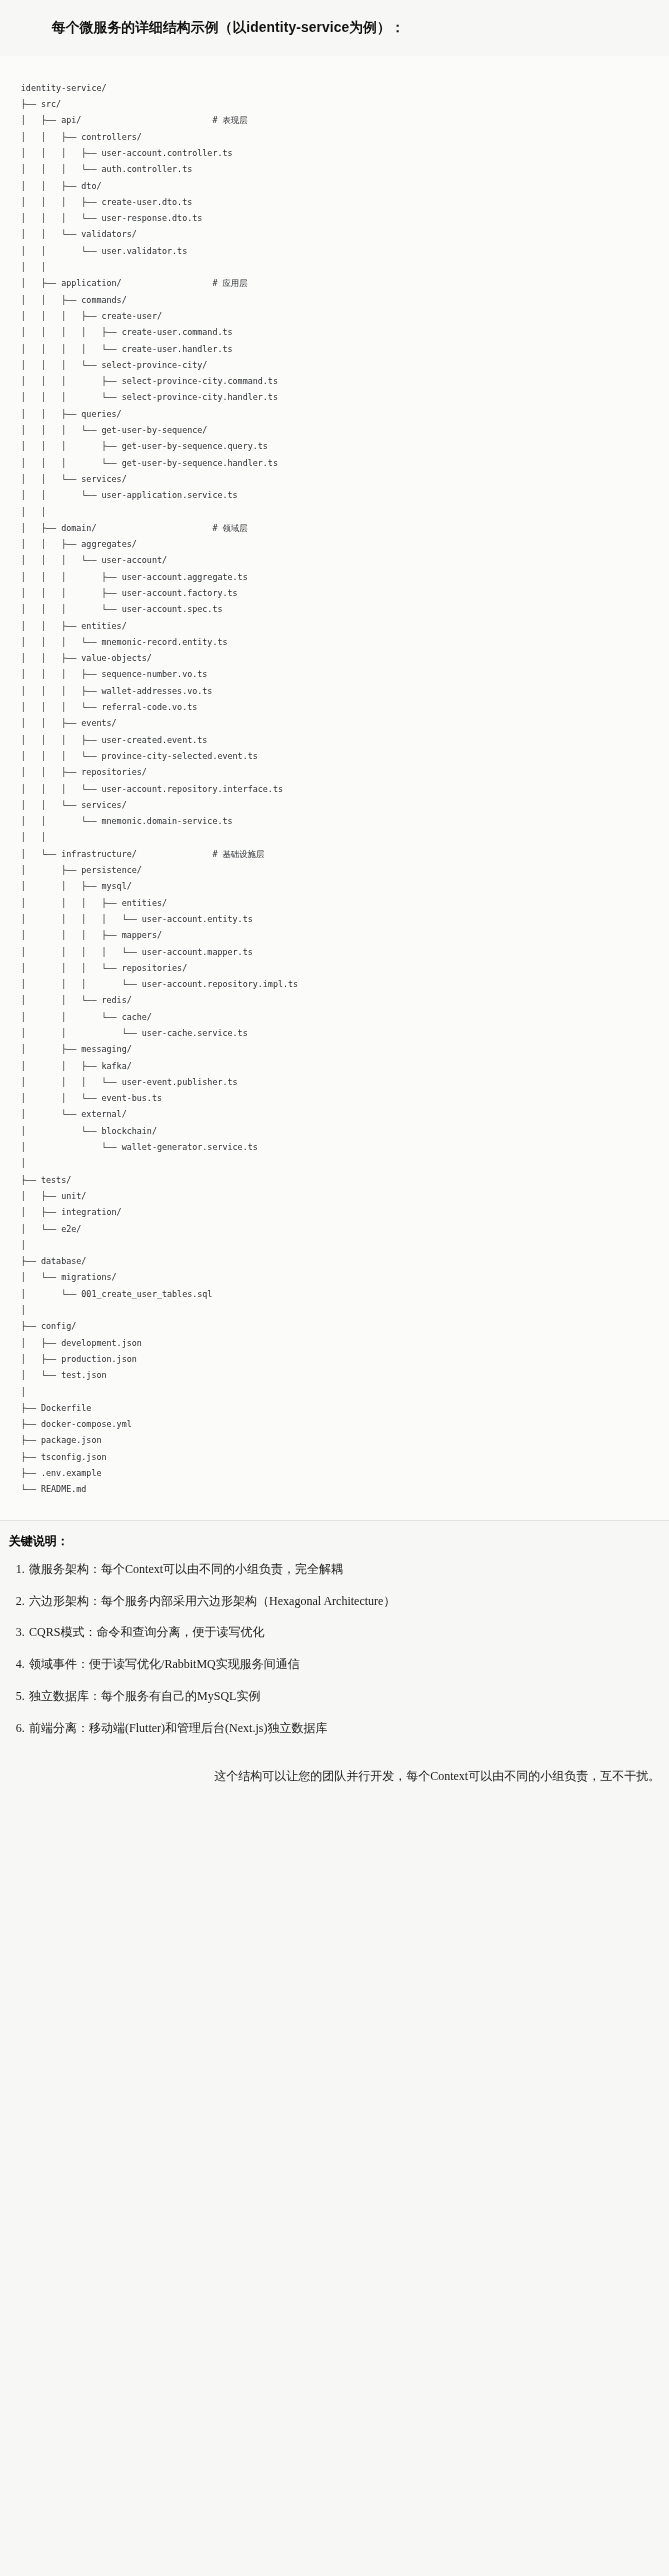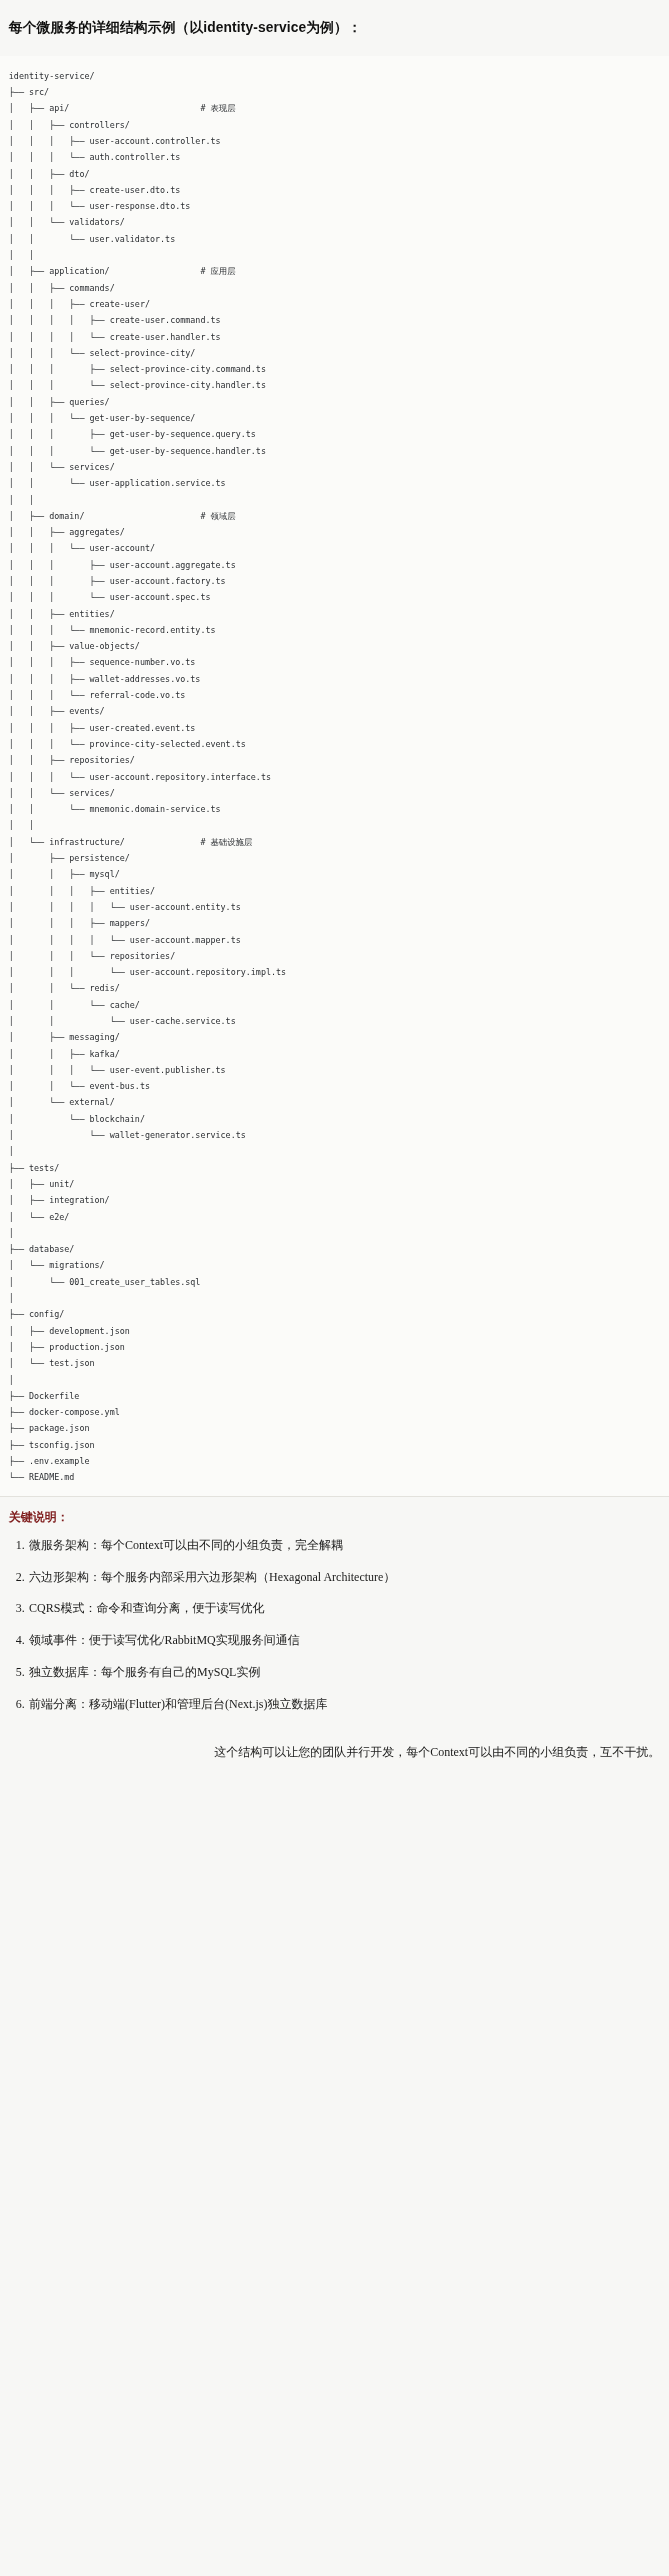--- a/index.html
+++ b/index.html
@@ -20,49 +20,50 @@
     position: relative;
   }
   .heading {
     font-family: "Liberation Sans", "DejaVu Sans", sans-serif;
     font-weight: bold;
     font-size: 13.8px;
     line-height: 1.35;
     padding: 10px 8.8px 8.8px 8.8px;
     color: #111110;
     letter-spacing: 0.1px;
+    margin-left: 43px;
   }
   .rule {
     height: 0.6px;
     background: #e3e2dd;
     width: 100%;
   }
   .tree-block {
     padding: 11.3px 8.8px 10px 8.8px;
     background: #fbfbf9;
   }
   pre.tree {
-    margin: 0;
+    margin: 12px;
     font-family: "DejaVu Sans Mono", "Liberation Mono", monospace;
     font-size: 8.4px;
     line-height: 1.94;
     color: #2a2d31;
     white-space: pre;
     letter-spacing: 0px;
     tab-size: 4;
   }
   .keys-block {
     padding: 12.5px 8.8px 6.3px 8.8px;
   }
   .keys-title {
     font-family: "Liberation Sans", "DejaVu Sans", sans-serif;
     font-weight: bold;
     font-size: 12px;
     margin: 0 0 10px 0;
-    color: #7f1d1d;
+    color: #000000;
   }
   ol.keys {
     margin: 0;
     padding: 0 0 0 19px;
     font-size: 12px;
     line-height: 1.5;
   }
   ol.keys li {
     margin-bottom: 13.8px;
     padding-left: 1.3px;

